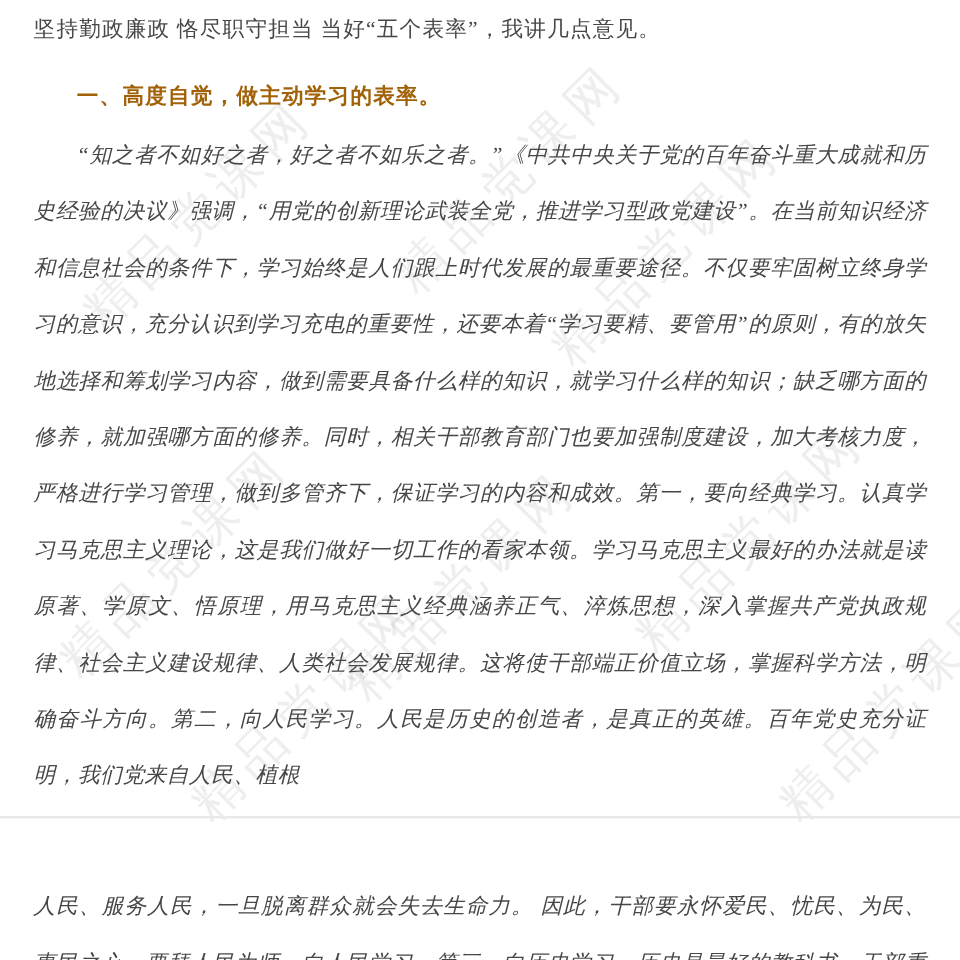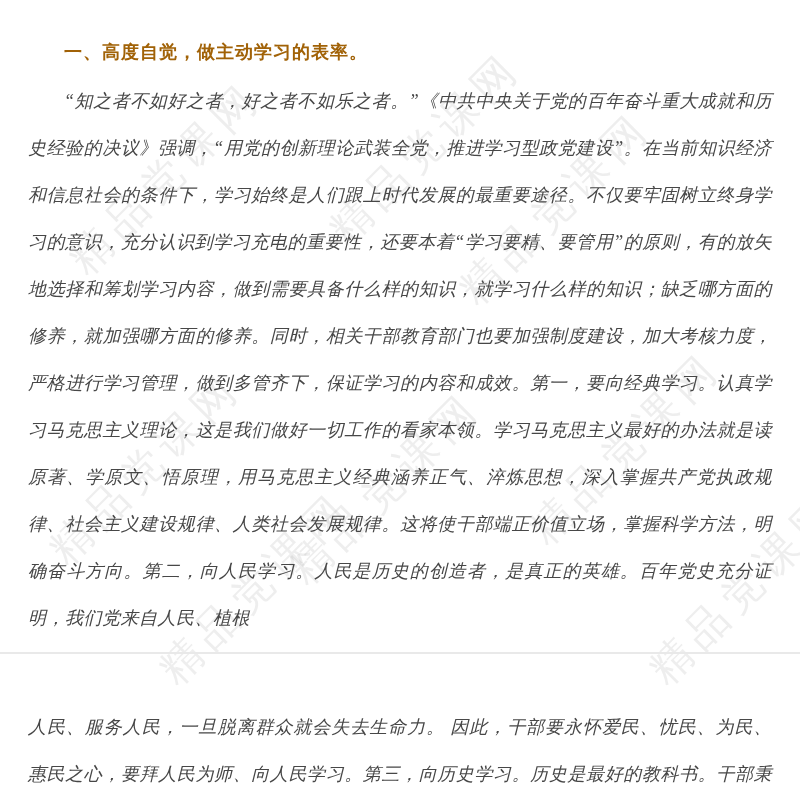--- a/index.html
+++ b/index.html
@@ -98,20 +98,21 @@
     <span class="wm wm2">精品党课网</span>
     <span class="wm wm3">精品党课网</span>
     <span class="wm wm4">精品党课网</span>
     <span class="wm wm5">精品党课网</span>
     <span class="wm wm6">精品党课网</span>
     <span class="wm wm7">精品党课网</span>
     <span class="wm wm8">精品党课网</span>
   </div>
 
   <div class="content">
+    <p class="intro">坚持勤政廉政 恪尽职守担当 当好“五个表率”，我讲几点意见。</p>
 
     <h2 class="heading">一、高度自觉，做主动学习的表率。</h2>
 
     <p class="para para-1">“知之者不如好之者，好之者不如乐之者。”《中共中央关于党的百年奋斗重大成就和历史经验的决议》强调，“用党的创新理论武装全党，推进学习型政党建设”。在当前知识经济和信息社会的条件下，学习始终是人们跟上时代发展的最重要途径。不仅要牢固树立终身学习的意识，充分认识到学习充电的重要性，还要本着“学习要精、要管用”的原则，有的放矢地选择和筹划学习内容，做到需要具备什么样的知识，就学习什么样的知识；缺乏哪方面的修养，就加强哪方面的修养。同时，相关干部教育部门也要加强制度建设，加大考核力度，严格进行学习管理，做到多管齐下，保证学习的内容和成效。第一，要向经典学习。认真学习马克思主义理论，这是我们做好一切工作的看家本领。学习马克思主义最好的办法就是读原著、学原文、悟原理，用马克思主义经典涵养正气、淬炼思想，深入掌握共产党执政规律、社会主义建设规律、人类社会发展规律。这将使干部端正价值立场，掌握科学方法，明确奋斗方向。第二，向人民学习。人民是历史的创造者，是真正的英雄。百年党史充分证明，我们党来自人民、植根</p>
 
     <div class="page-divider"></div>
 
     <p class="para para-2">人民、服务人民，一旦脱离群众就会失去生命力。 因此，干部要永怀爱民、忧民、为民、惠民之心，要拜人民为师、向人民学习。第三，向历史学习。历史是最好的教科书。干部秉持唯</p>
   </div>
 

